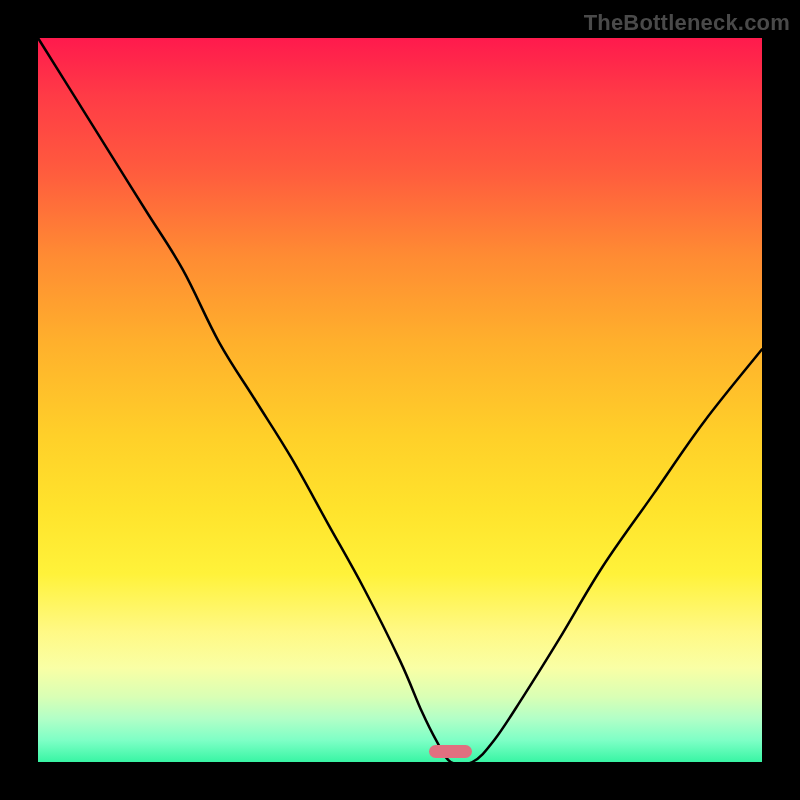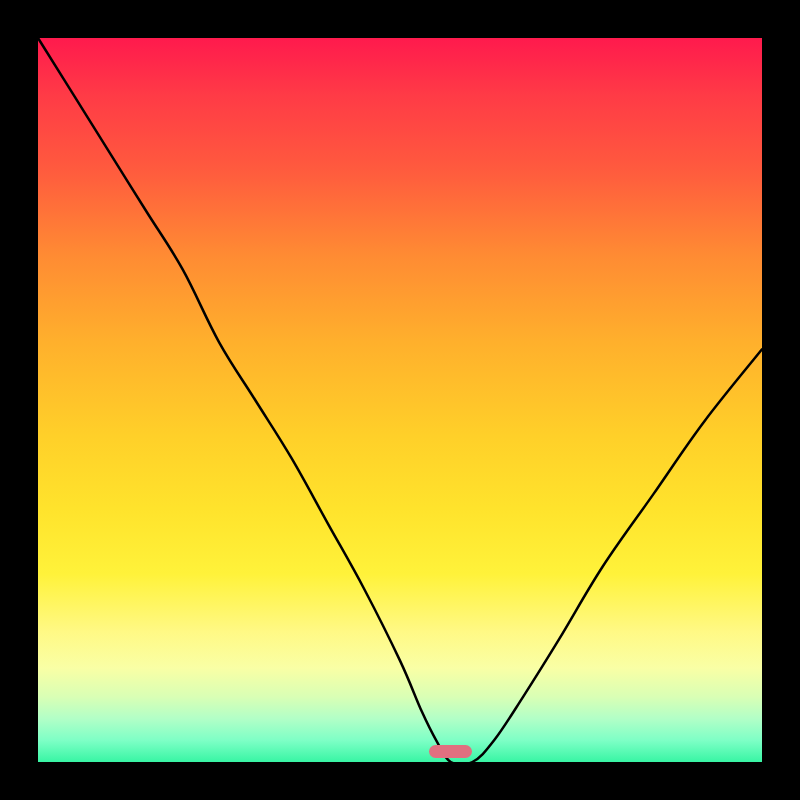--- a/index.html
+++ b/index.html
@@ -77,14 +77,15 @@
   <div class="plot-area">
 
     <svg class="curve" viewBox="0 0 724 724" preserveAspectRatio="none">
       <path id="curve-path" fill="none" stroke="#000" stroke-width="2.5" stroke-linecap="round" stroke-linejoin="round" d="M 0 0 C 6.516 10.425599999999992, 23.168000000000003 37.06879999999995, 36.2 57.91999999999996 C 49.232 78.77119999999996, 59.36800000000001 94.98880000000003, 72.4 115.84000000000003 C 85.432 136.69120000000004, 95.568 152.9088, 108.6 173.76 C 121.63199999999999 194.61119999999997, 131.768 208.22239999999994, 144.8 231.67999999999995 C 157.83200000000002 255.13759999999996, 167.96800000000002 280.6224, 181 304.08000000000004 C 194.03199999999998 327.53760000000005, 204.168 341.1488, 217.2 362 C 230.23199999999997 382.8512, 240.36799999999997 397.7656, 253.39999999999998 419.92 C 266.43199999999996 442.0744, 276.56800000000004 461.62239999999997, 289.6 485.08 C 302.632 508.5376, 312.76800000000003 525.4792, 325.8 550.24 C 338.832 575.0008, 351.57439999999997 600.4856, 362 622.64 C 372.42560000000003 644.7944, 377.204 658.9848, 383.72 673.3199999999999 C 390.23600000000005 687.6551999999999, 392.9872000000001 693.1576, 398.20000000000005 702.28 C 403.4128 711.4024, 406.164 720.0904, 412.67999999999995 724 C 419.1959999999999 727.9096, 426.58079999999995 727.9096, 434.4 724 C 442.2192 720.0904, 446.9976 714.0088, 456.12 702.28 C 465.24240000000003 690.5512, 473.35120000000006 677.0848000000001, 485.08000000000004 658.84 C 496.8088 640.5952, 506.9448 624.3775999999999, 521.28 600.92 C 535.6152 577.4624, 547.7784 554.584, 564.72 528.52 C 581.6616 502.456, 597.1551999999999 482.18399999999997, 615.4 456.12 C 633.6448 430.05600000000004, 646.532 409.784, 666.08 383.72 C 685.628 357.65600000000006, 713.5744 324.35200000000003, 724 311.32000000000005"></path>
     </svg>
 
     <div id="marker" class="marker" style="left: 390.96px; width: 43.44px; bottom: 4px; background: rgb(224, 112, 128);"></div>
 
   </div>
 
+  <div class="watermark">TheBottleneck.com</div>
 
 </div>
 
 </body></html>

